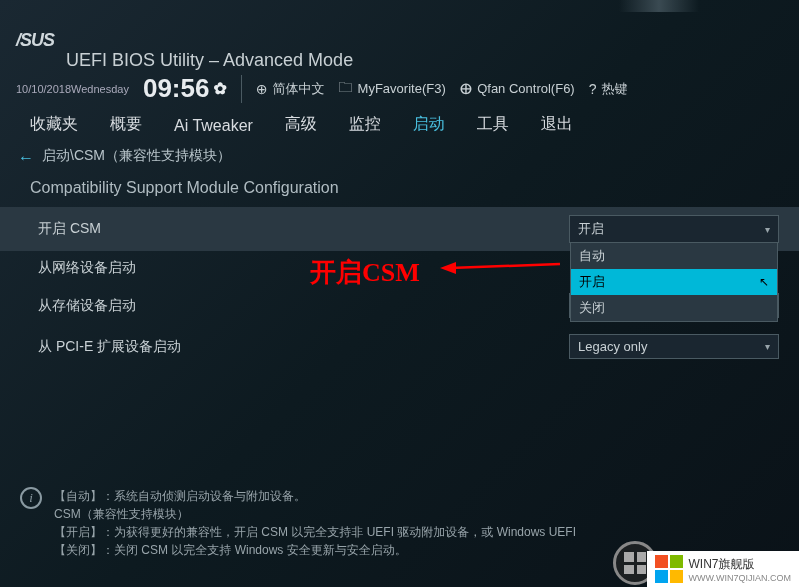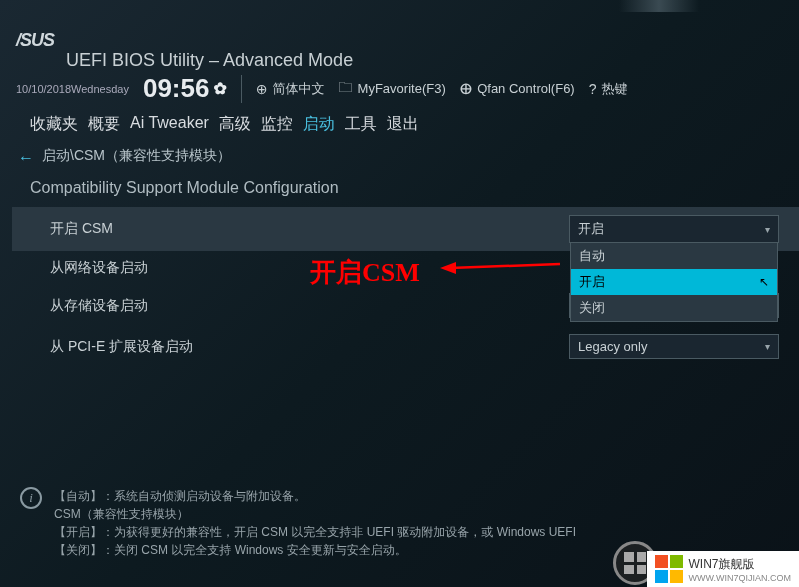--- a/index.html
+++ b/index.html
@@ -74,43 +74,43 @@
       gap: 5px;
       font-size: 13px;
       color: #c8d0d4;
     }
     .globe-icon, .fav-icon, .fan-icon, .q-icon {
       font-size: 14px;
       color: #c8d0d4;
     }
     .tabs {
       display: flex;
-      gap: 10px;
+      gap: 32px;
       padding: 10px 30px 4px 30px;
       font-size: 16px;
+      align-items: flex-end;
     }
     .tab { color: #d8dce0; cursor: pointer; }
     .tab.active { color: #4ac0e0; }
     .breadcrumb {
       display: flex;
       align-items: center;
       gap: 8px;
       padding: 8px 18px;
       font-size: 14px;
       color: #b8c4ca;
     }
     .back-arrow { color: #4ac0e0; font-size: 16px; }
     .section-title {
       padding: 6px 30px 10px 30px;
       font-size: 16px;
       color: #b0bcc2;
     }
     .settings-area {
       padding: 0 0 0 0;
-      margin-left: 12px;
     }
     .setting-row {
       display: flex;
       align-items: center;
       justify-content: space-between;
       padding: 8px 20px 8px 38px;
       font-size: 14px;
       color: #c8d0d4;
     }
     .setting-row.highlighted {

